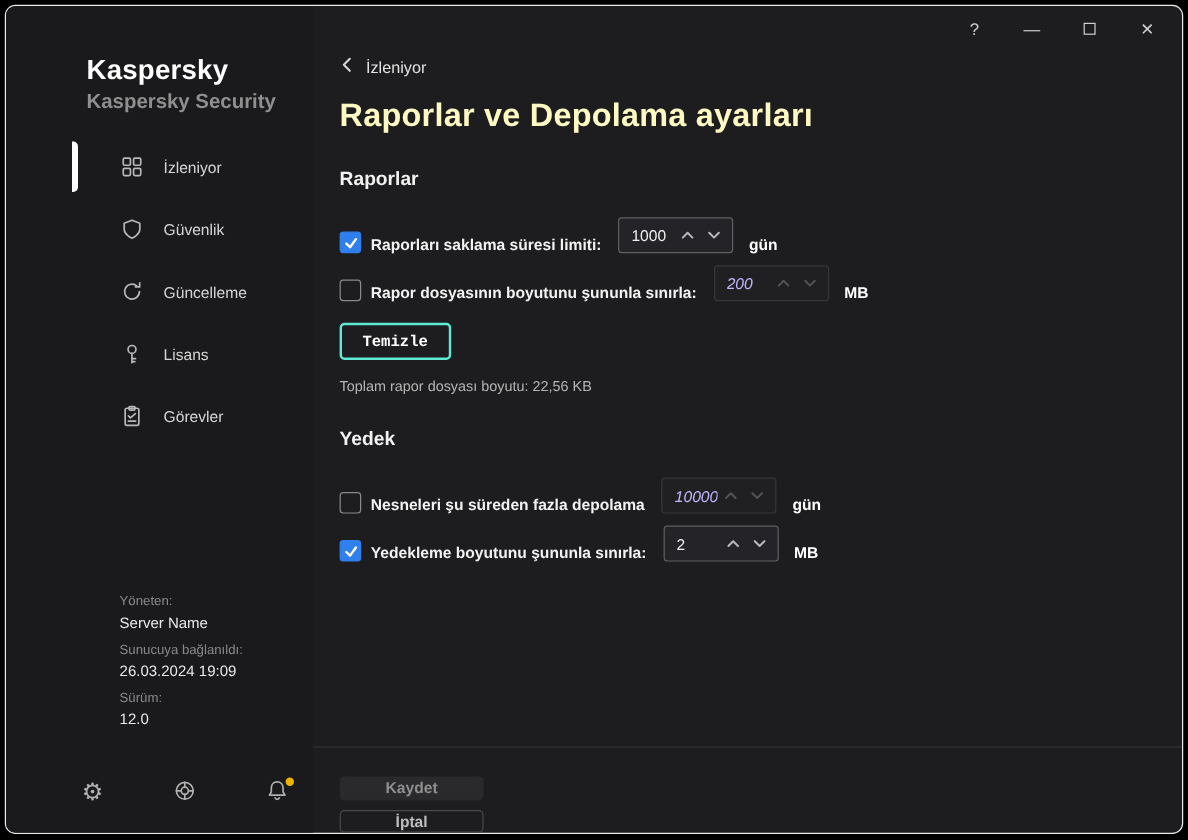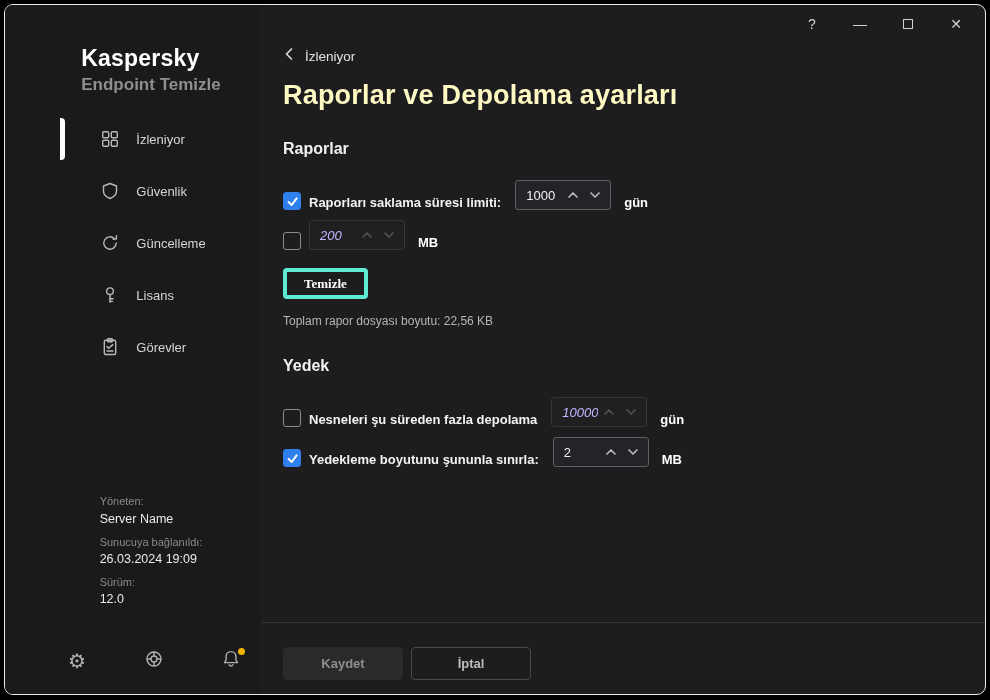--- a/index.html
+++ b/index.html
@@ -51,36 +51,36 @@
   .checkbox.checked svg{display:block;}
   .row-label{color:#f2f2f2; font-size:13px; font-weight:700; margin-right:14px;}
   .spinner{display:flex; align-items:center; height:30px; background:#242428; border:1px solid #606060; border-radius:3px; padding-right:4px;}
   .spinner input{width:46px; background:transparent; border:none; outline:none; color:#f0f0f0; font-size:13px; padding-left:10px; font-family:inherit;}
   .spin-btn{width:22px; height:26px; background:none; border:none; display:flex; align-items:center; justify-content:center; cursor:pointer;}
   .spin-btn svg{stroke:#b8b8b8; fill:none; stroke-width:1.7; stroke-linecap:round; stroke-linejoin:round;}
   .spinner.disabled{border-color:#37373a; background:#202023;}
   .spinner.disabled input{color:#c4b5fd;font-style:italic;}
   .spinner.disabled .spin-btn svg{stroke:#525255;}
   .unit{color:#ffffff; font-size:13px; font-weight:700; margin-left:13px;}
-  .btn-outline{margin-top:18px; height:31px; padding:0 17px; background:transparent; border:4px solid #5eead4; border-radius:4px; color:#fff; font-size:13px; font-weight:700; cursor:pointer; font-family:Liberation Serif, serif;}
+  .btn-outline{margin-top:18px; height:31px; padding:0 17px; background:transparent; border:2px solid #5eead4; border-radius:4px; color:#fff; font-size:13px; font-weight:700; cursor:pointer; font-family:Liberation Mono, monospace;}
   .note-text{color:#b5b5b5; font-size:12px; margin-top:15px;}
   
-  .footer{margin-top:auto; border-top:1px solid #323234; padding:24px 0 0 22px; height:72px; display:flex; align-items:flex-start; gap:8px;}
+  .footer{margin-top:auto; border-top:1px solid #323234; padding:24px 0 0 22px; height:72px; display:flex; align-items:flex-start; gap:8px;flex-direction:column;}
   .btn-save{width:120px; height:33px; background:#2a2a2d; border:1px solid #2a2a2d; border-radius:4px; color:#8f8f8f; font-size:13px; font-weight:700; cursor:pointer; font-family:inherit;}
   .btn-cancel{width:120px; height:33px; background:transparent; border:1px solid #4a4a4d; border-radius:4px; color:#bdbdbd; font-size:13px; font-weight:700; cursor:pointer; font-family:inherit;}
 </style>
 </head>
 <body>
 
 <div class="window">
 
   <div class="sidebar">
     <div class="logo">
       <div class="logo-title">Kaspersky</div>
-      <div class="logo-sub">Endpoint Temizle</div>
+      <div class="logo-sub">Kaspersky Security</div>
     </div>
 
     <div class="nav">
       <div class="nav-item active">
         <span class="icn">
           <svg width="20" height="20" viewBox="0 0 20 20">
               <rect x="2.7" y="2.7" width="6" height="6" rx="1.2"></rect>
               <rect x="11.3" y="2.7" width="6" height="6" rx="1.2"></rect>
               <rect x="2.7" y="11.3" width="6" height="6" rx="1.2"></rect>
               <rect x="11.3" y="11.3" width="6" height="6" rx="1.2"></rect>
@@ -213,20 +213,21 @@
               </svg>
             </button>
         </span>
         <span class="unit">gün</span>
       </div>
 
       <div class="form-row">
         <span class="checkbox">
           
         </span>
+        <span class="row-label">Rapor dosyasının boyutunu şununla sınırla:</span>
         <span class="spinner disabled">
           <input disabled="" value="200" style="">
           <button class="spin-btn">
               <svg width="12" height="10" viewBox="0 0 12 10">
                 <polyline points="2,7 6,3 10,7"></polyline>
               </svg>
             </button>
           <button class="spin-btn">
               <svg width="12" height="10" viewBox="0 0 12 10">
                 <polyline points="2,3 6,7 10,3"></polyline>

